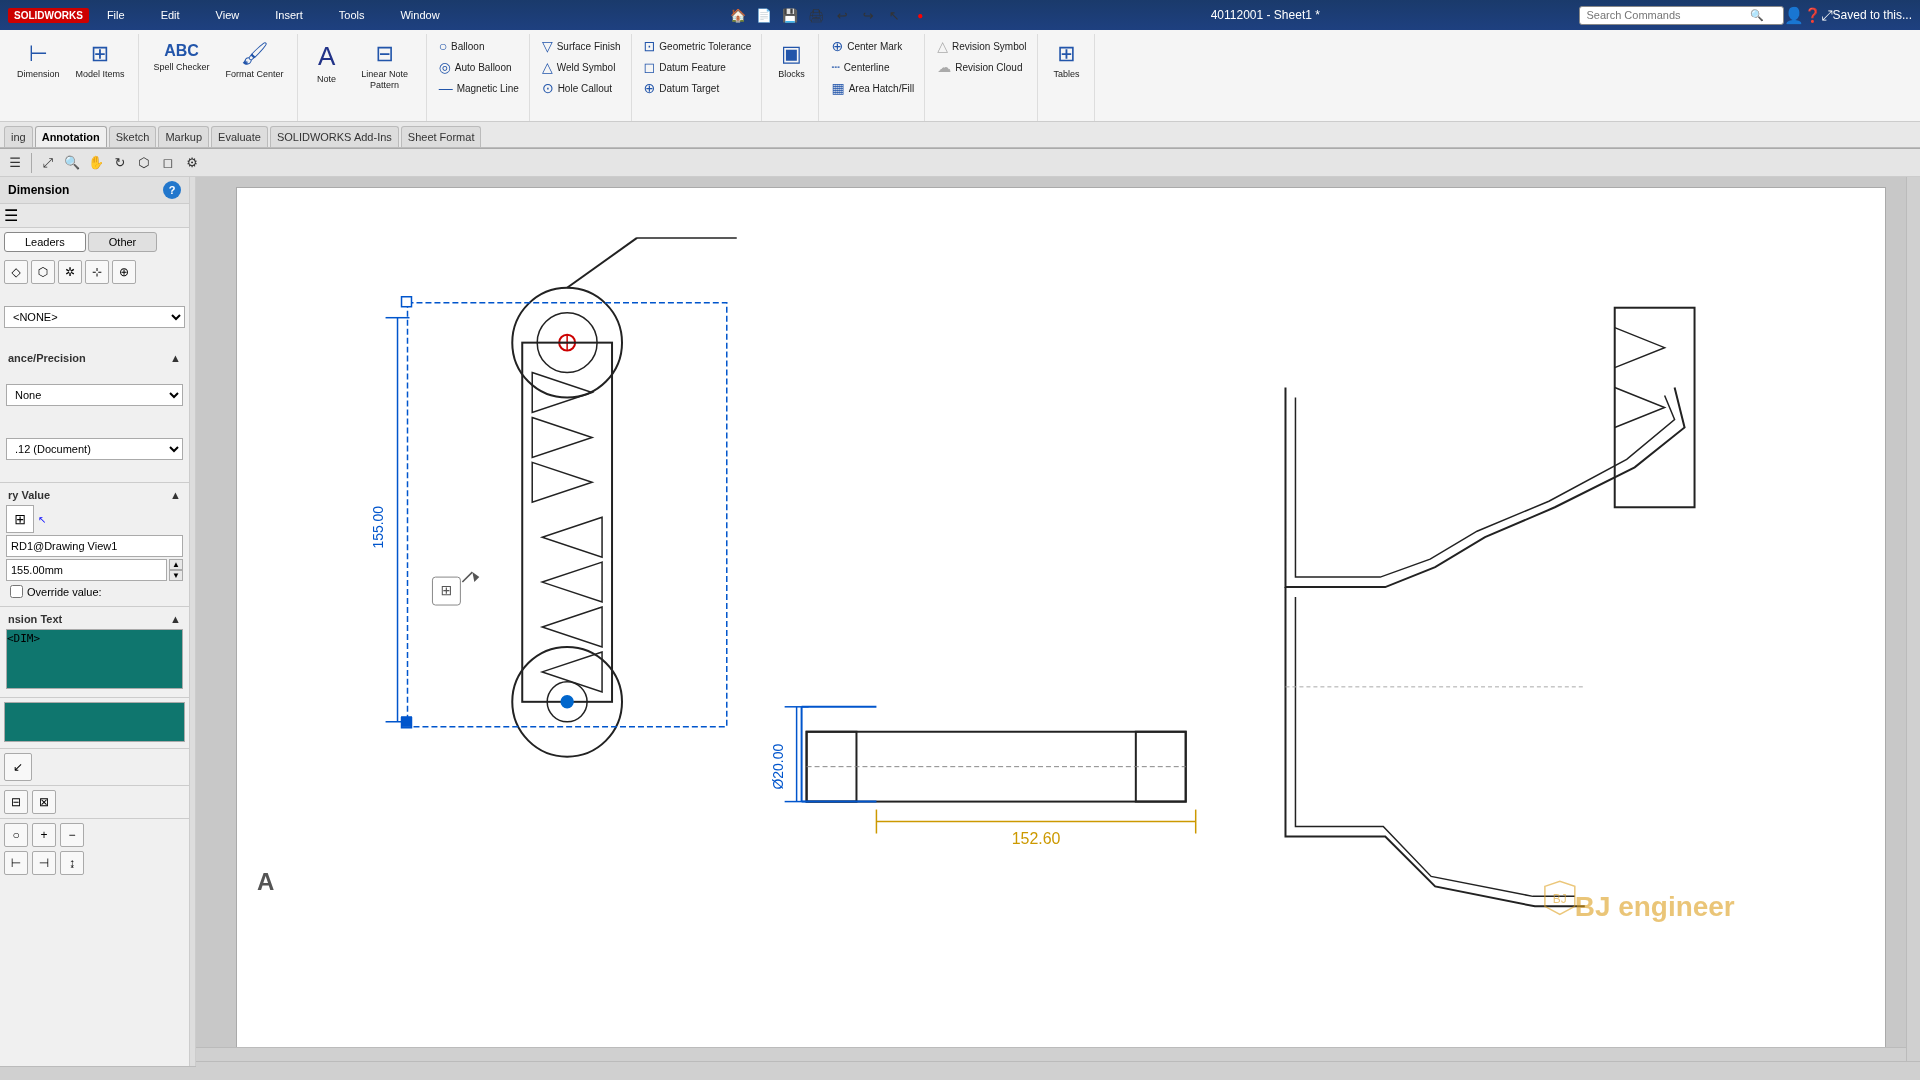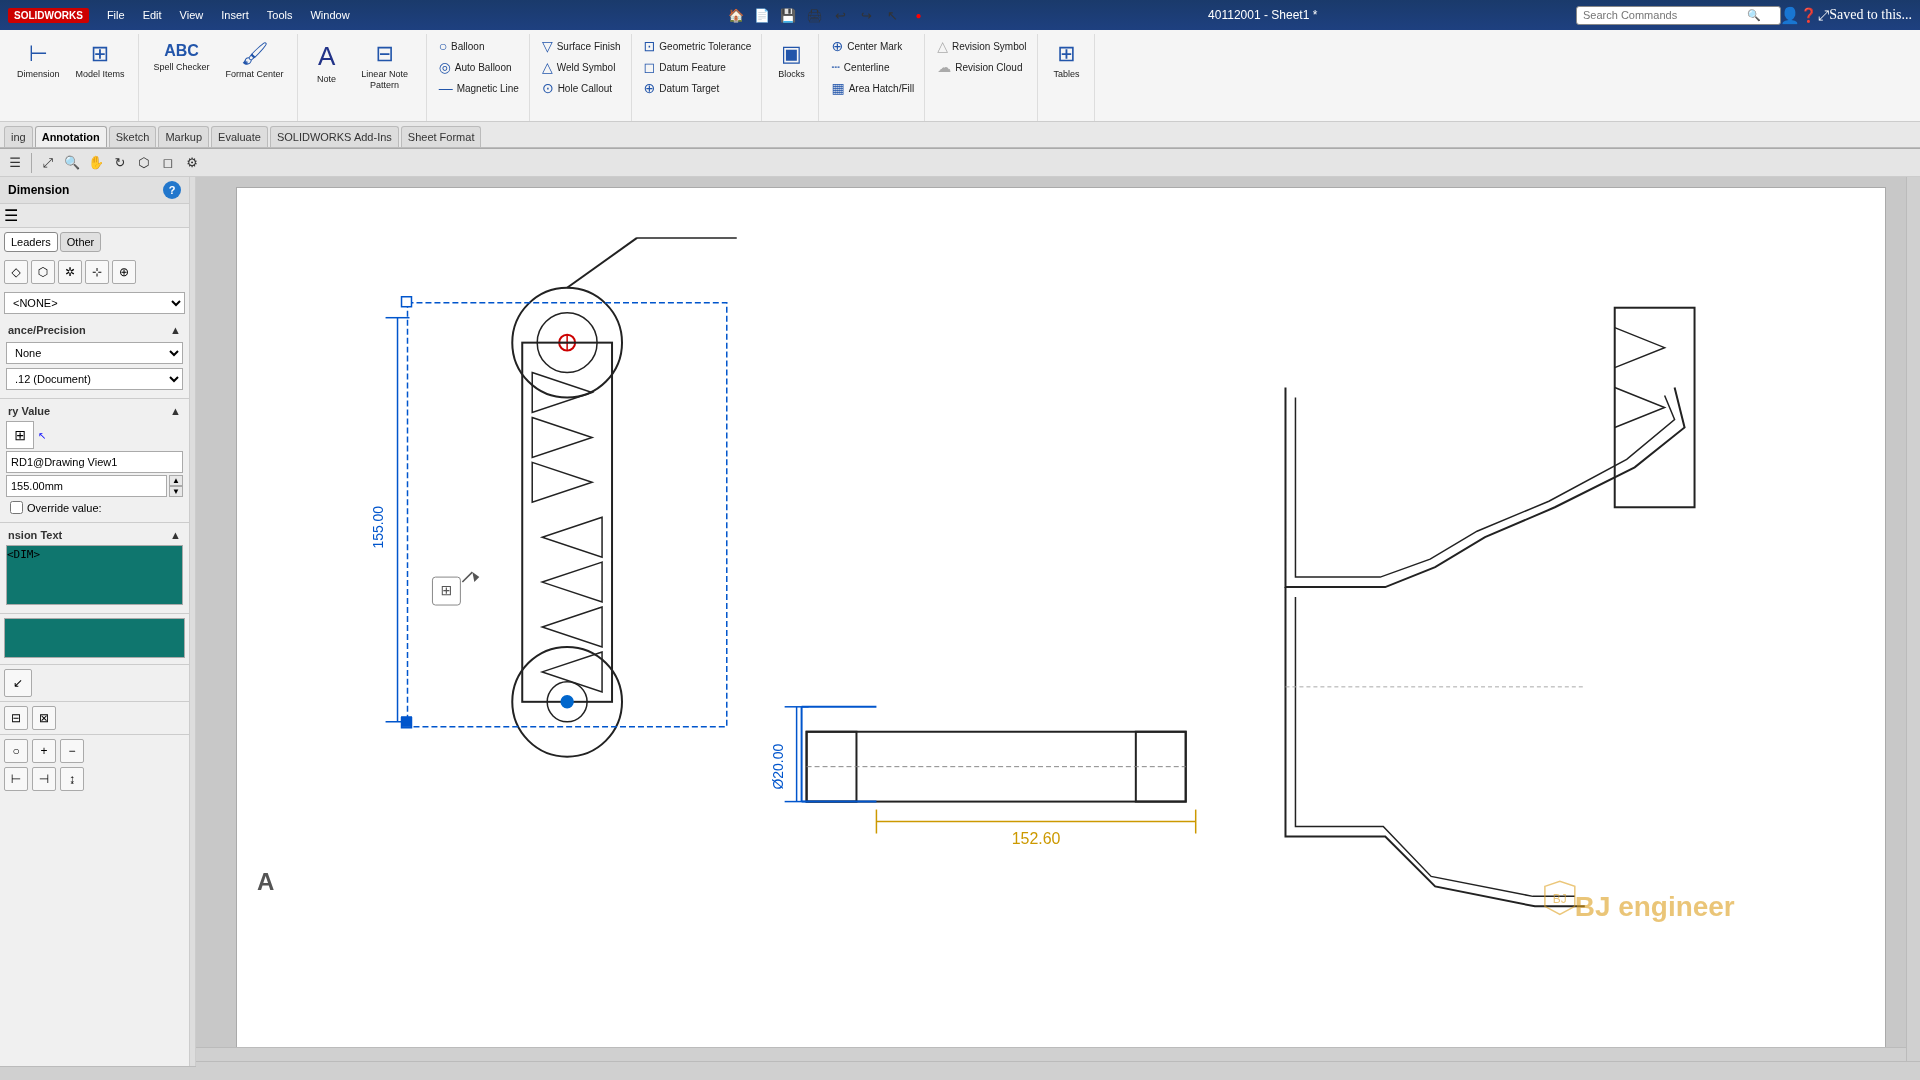--- a/index.html
+++ b/index.html
@@ -18,21 +18,21 @@
       background: #cc0000;
       color: white;
       font-weight: bold;
       font-size: 10px;
       padding: 2px 6px;
       margin-right: 10px;
       border-radius: 2px;
     }
     #titlebar .menu-items {
       display: flex;
-      gap: 2px;
+      gap: 20px;
       flex: 1;
     }
     #titlebar .menu-item {
       padding: 2px 8px;
       cursor: pointer;
       border-radius: 2px;
       font-size: 11px;
     }
     #titlebar .title-center {
       flex: 1;
@@ -193,21 +193,21 @@
       font-size: 11px;
       font-weight: bold;
       color: #333;
     }
     .panel-tabs {
       display: flex;
       padding: 4px;
       gap: 2px;
     }
     .panel-tab {
-      padding: 3px 6px;
+      padding: 3px 20px;
       cursor: pointer;
       border: 1px solid #aaa;
       border-radius: 3px;
       font-size: 11px;
       background: #e0e0e0;
     }
     .panel-tab.active {
       background: white;
       border-color: #888;
     }
@@ -225,21 +225,21 @@
       font-size: 12px;
       background: #f8f8f8;
     }
     .panel-dropdown {
       width: 100%;
       height: 22px;
       border: 1px solid #aaa;
       background: white;
       font-size: 11px;
       padding: 0 4px;
-      margin: 2px 0;
+      margin: 16px 0;
       cursor: pointer;
     }
     .panel-input {
       width: 100%;
       height: 22px;
       border: 1px solid #aaa;
       background: white;
       font-size: 11px;
       padding: 0 4px;
     }
@@ -374,21 +374,21 @@
   <div class="title-right">
 
     <div style="display:flex;align-items:center;background:white;border:1px solid #888;border-radius:3px;padding:2px 6px;gap:4px;">
       <input type="text" style="border: none; outline: none; font-size: 11px; width: 160px;" placeholder="Search Commands">
       <span>🔍</span>
       <span style="font-size:9px;">▼</span>
     </div>
     <span style="font-size:16px;">👤</span>
     <span style="font-size:14px;">❓</span>
     <span style="font-size:14px;">⤢</span>
-    <span style="font-size:14px;white-space:nowrap;font-family:Liberation Serif, serif;">Saved to this...</span>
+    <span style="font-size:12px;white-space:nowrap;">Saved to this...</span>
   </div>
 </div>
 
 <div id="ribbon">
   <div id="ribbon-toolbar">
 
     <div class="ribbon-group">
       <div class="ribbon-buttons">
         <div class="ribbon-btn">
           <span class="icon">⊢</span>

